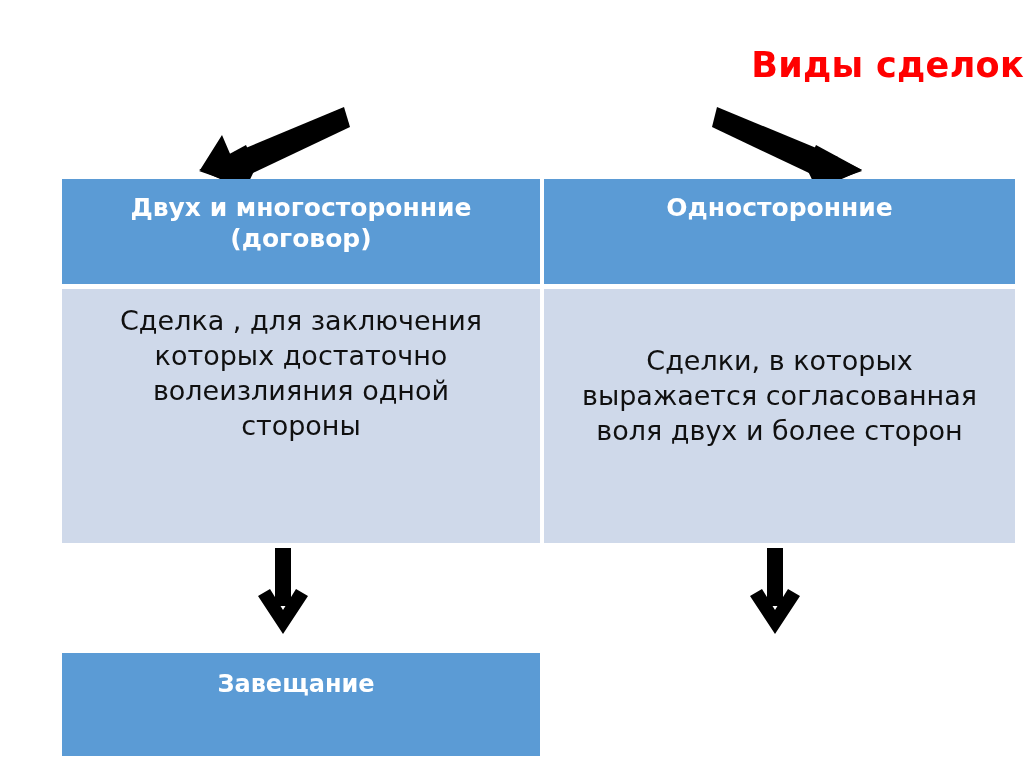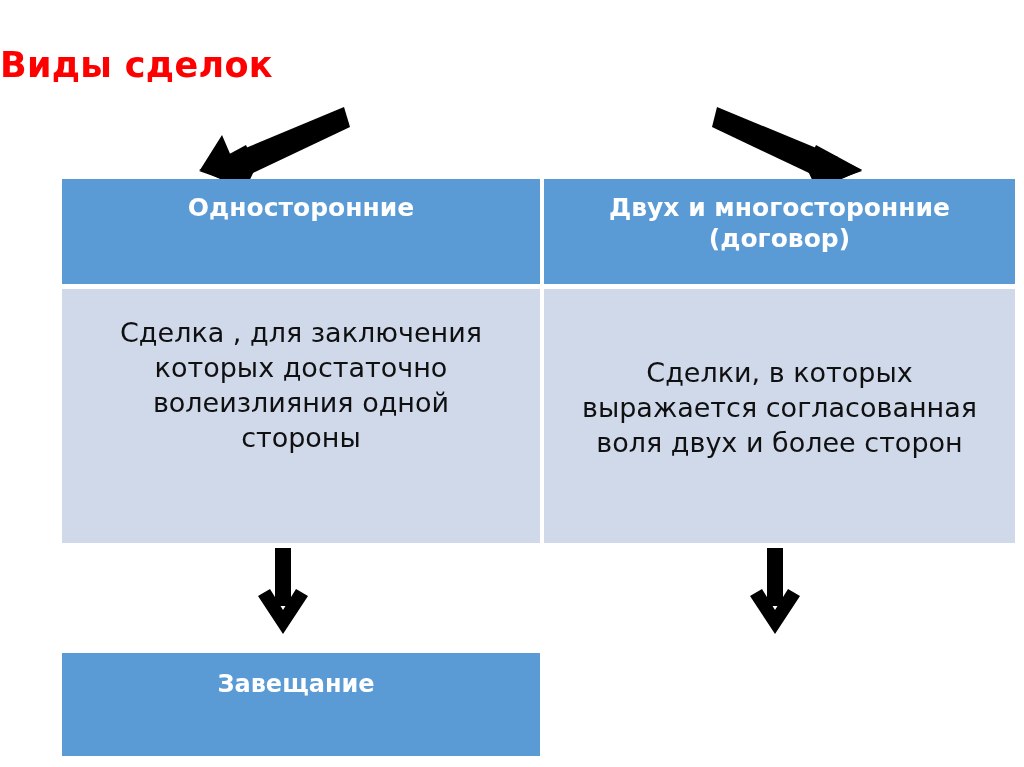--- a/index.html
+++ b/index.html
@@ -20,21 +20,21 @@
     inset: 0;
     background: #ffffff;
   }
 
   
   .title {
     position: absolute;
     left: 0;
     top: 46px;
     width: 1024px;
-    text-align: left;
+    text-align: right;
     color: #FF0000;
     font-size: 35px;
     font-weight: 700;
     letter-spacing: 0.3px;
     line-height: 1.1;
     white-space: nowrap;
   }
 
   
   .arrows {
@@ -80,21 +80,21 @@
     padding-top: 14px;
   }
 
   .cell-body {
     background: #CFD9EA;
     color: #101010;
     font-weight: 400;
     font-size: 27px;
     line-height: 1.3;
     align-items: flex-start;
-    padding-top: 26px;
+    padding-top: 14px;
   }
 
   .cell-body .txt { display: block; max-width: 400px; }
   .cell-body.right .txt { max-width: 400px; margin-top: 40px; }
 
   
   .table-bottom {
     position: absolute;
     left: 62px;
     top: 653px;
@@ -150,25 +150,25 @@
 
     <g>
       <rect x="767" y="548" width="16" height="58" fill="#000000"></rect>
       <path d="M 750 596 L 775 634 L 800 596 L 788 589 L 775 610 L 762 589 Z" fill="#000000"></path>
     </g>
   </svg>
 
   <div class="table-top">
 
     <div class="cell cell-head">
-      <span class="txt">Односторонние</span>
+      <span class="txt">Двух и многосторонние (договор)</span>
     </div>
 
     <div class="cell cell-head">
-      <span class="txt">Двух и многосторонние (договор)</span>
+      <span class="txt">Односторонние</span>
     </div>
 
     <div class="cell cell-body left">
       <span class="txt">Сделка , для заключения которых достаточно волеизлияния одной стороны</span>
     </div>
 
     <div class="cell cell-body right">
       <span class="txt">Сделки, в которых выражается согласованная воля двух и более сторон</span>
     </div>
 

